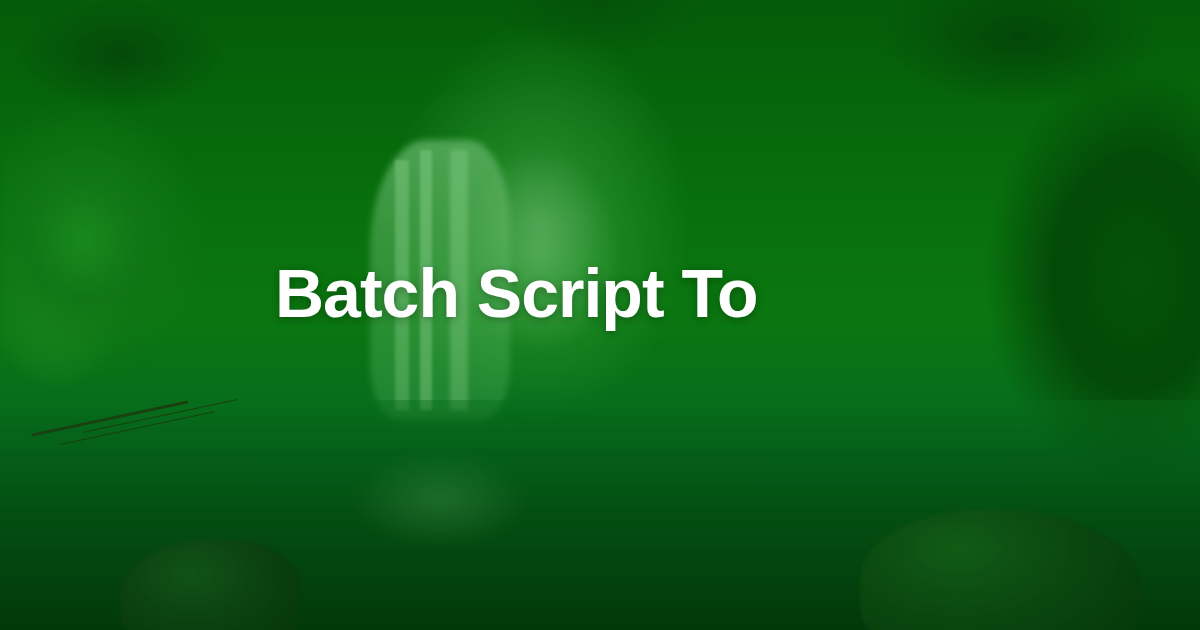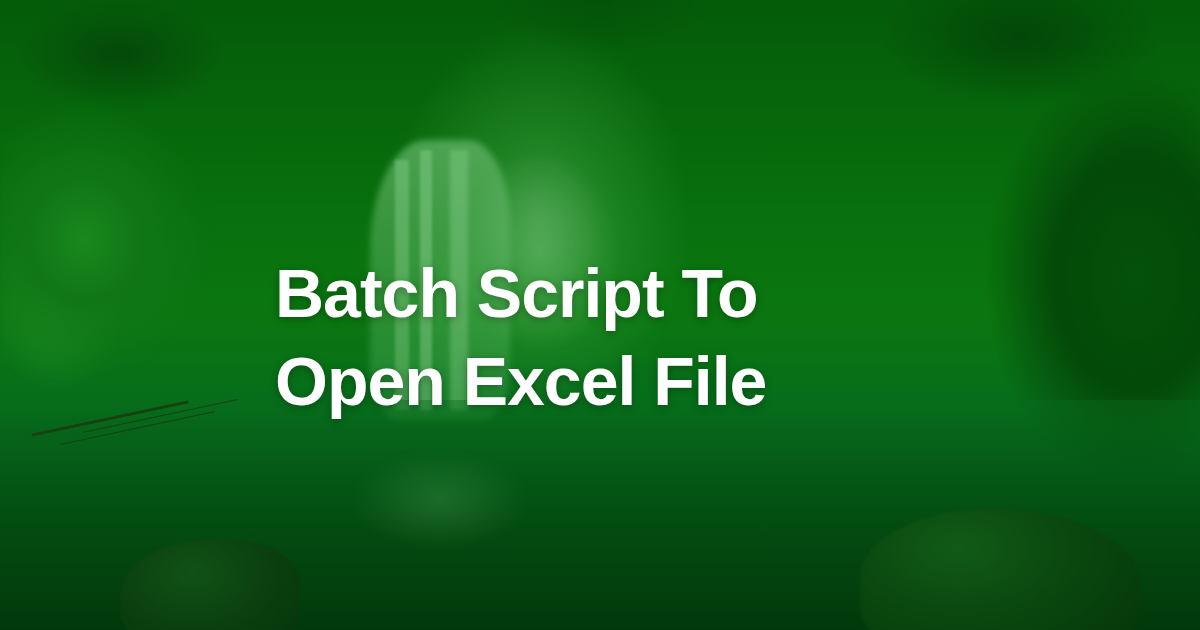--- a/index.html
+++ b/index.html
@@ -122,21 +122,21 @@
       z-index: 10;
     }
     .title {
       color: #ffffff;
       font-size: 68px;
       font-weight: 900;
       line-height: 1.28;
       letter-spacing: -1px;
       text-shadow: 0 2px 8px rgba(0,0,0,0.3);
       max-width: 700px;
-      text-align: left;
+      text-align: center;
       margin-top: 45px;
     }
   </style>
 </head>
 <body>
 
 <div class="background"></div>
 <div class="foliage-top"></div>
 <div class="foliage-left"></div>
 <div class="foliage-right"></div>
@@ -148,15 +148,15 @@
 <div class="pool-reflection"></div>
 <div class="rock-left"></div>
 <div class="rock-right"></div>
 <div class="branch"></div>
 <div class="green-overlay"></div>
 <div class="green-overlay2"></div>
 
 <div class="title-container">
   <h1 class="title">
     <span>Batch Script To</span><br>
-    <span>Open Excel File</span><br>
+    <br>
   </h1>
 </div>
 
 </body></html>

